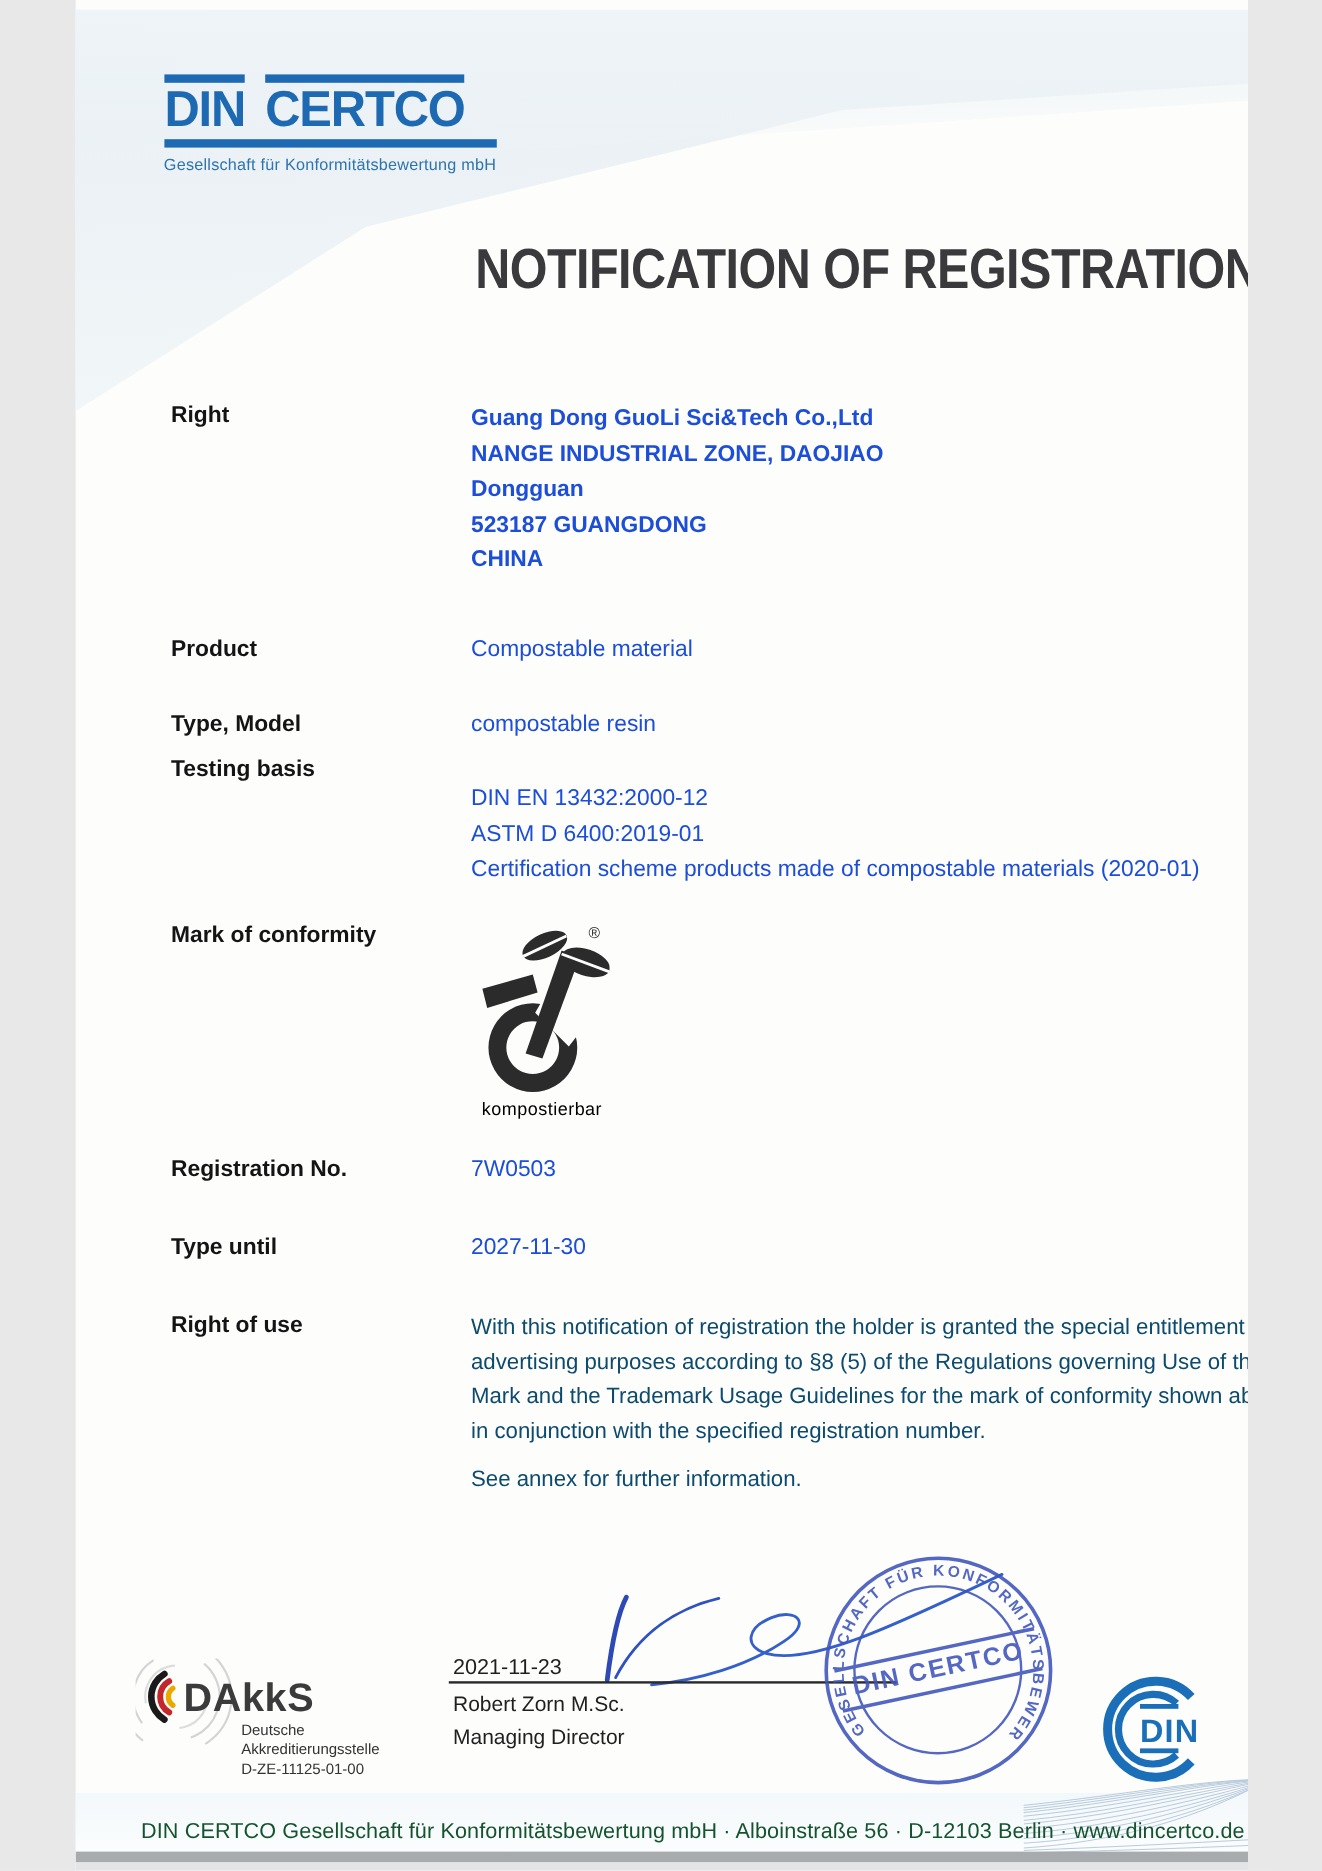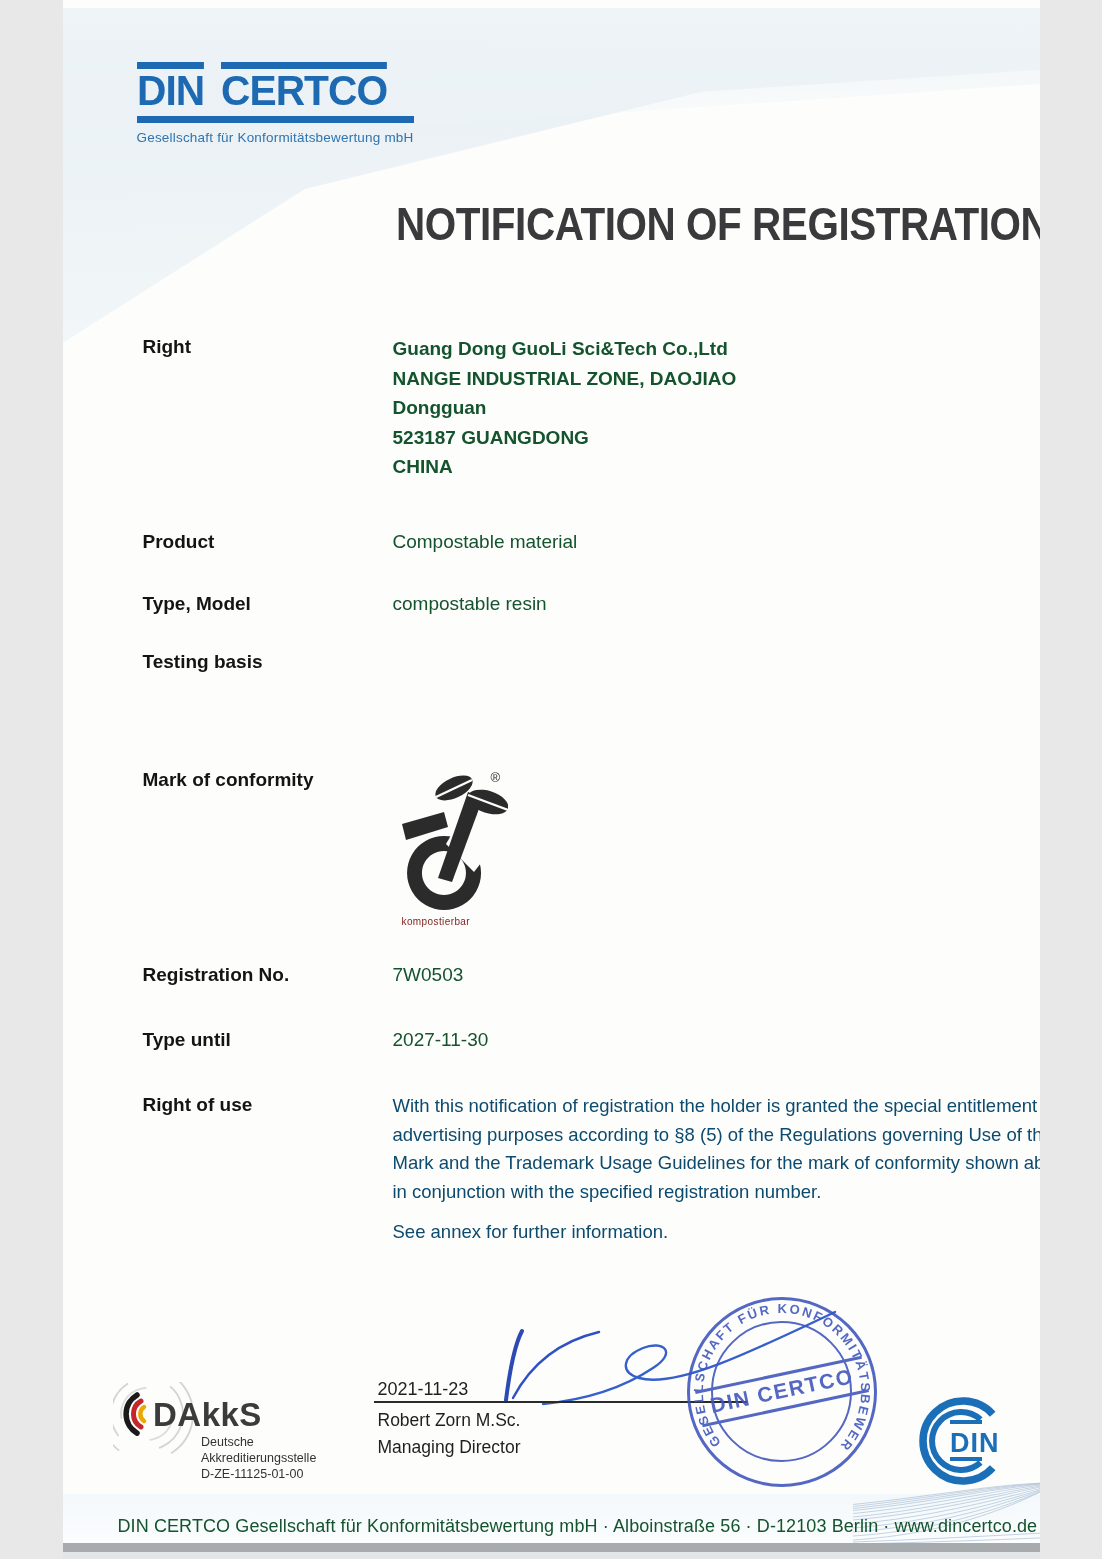--- a/index.html
+++ b/index.html
@@ -44,28 +44,28 @@
   }
   .brand-sub{margin-top:7px; font-size:13.5px; color:#2e74ae; letter-spacing:.2px;}
   
   .doc-title{
     position:absolute; left:333px; top:196px;
     font-size:47px; font-weight:800; color:#3a3a3d; letter-spacing:-.5px;
     transform:scaleX(.86); transform-origin:left; white-space:nowrap;
   }
   
   .flabel{position:absolute; left:80px; font-size:19px; font-weight:bold; color:#141414; white-space:nowrap;}
-  .fval{position:absolute; left:330px; font-size:19px; color:#14532d; white-space:nowrap;}
+  .fval{position:absolute; left:330px; font-size:19px; color:#1d4ed8; white-space:nowrap;}
   .fval.bold{font-weight:bold;}
   .vlines div{line-height:29.5px;}
   .para{
     position:absolute; left:330px; width:700px; font-size:18.5px;
     line-height:28.6px; color:#0c4a6e; white-space:normal;
   }
-  .mark-caption{position:absolute; left:339px; top:916px; font-size:10px; color:#7f1d1d; letter-spacing:.4px;}
+  .mark-caption{position:absolute; left:339px; top:916px; font-size:15px; color:#000000; letter-spacing:.4px;}
   .reg-sym{position:absolute; left:428px; top:770px; font-size:13px; color:#2b2b2b;}
   
   .sig-date{position:absolute; left:315px; top:1379px; font-size:18px;}
   .sig-line{position:absolute; left:311px; top:1401px; width:373px; height:2.2px; background:#2a2a2a;}
   .sig-name{position:absolute; left:315px; top:1410px; font-size:17.5px;}
   .sig-role{position:absolute; left:315px; top:1437px; font-size:17.5px;}
   
   .stamp{position:absolute; left:622px; top:1295px; width:194px; height:194px; opacity:.88;}
   .stamp .ring-outer{
     position:absolute; left:2px; top:2px; width:184px; height:184px;
@@ -132,21 +132,26 @@
     <div>523187 GUANGDONG</div>
     <div>CHINA</div>
   </div>
 
   <div class="flabel" style="top:531px;">Product</div>
   <div class="fval" style="top:531px;">Compostable material</div>
 
   <div class="flabel" style="top:593px;">Type, Model</div>
   <div class="fval" style="top:593px;">compostable resin</div>
 
-  <div class="flabel" style="top:651px;">Testing basis</div>
+  <div class="flabel" style="top:631px;">Testing basis</div>
+  <div class="fval vlines" style="top:651px;">
+    <div>DIN EN 13432:2000-12</div>
+    <div>ASTM D 6400:2019-01</div>
+    <div>Certification scheme products made of compostable materials (2020-01)</div>
+  </div>
 
   <div class="flabel" style="top:769px;">Mark of conformity</div>
   <svg class="abs" style="left:325px; top:772px;" width="120" height="140" viewBox="0 0 120 140">
     <g fill="#2b2b2b">
 
       <polygon points="14,52 56,40 60,55 18,68"></polygon>
 
       <path fill-rule="evenodd" d="M56,64 a37,37 0 1 0 0.1,0 z M56,79 a22,22 0 1 1 -0.1,0 z"></path>
 
       <polygon fill="#fdfdfc" points="66,58 100,82 86,100 58,72"></polygon>

